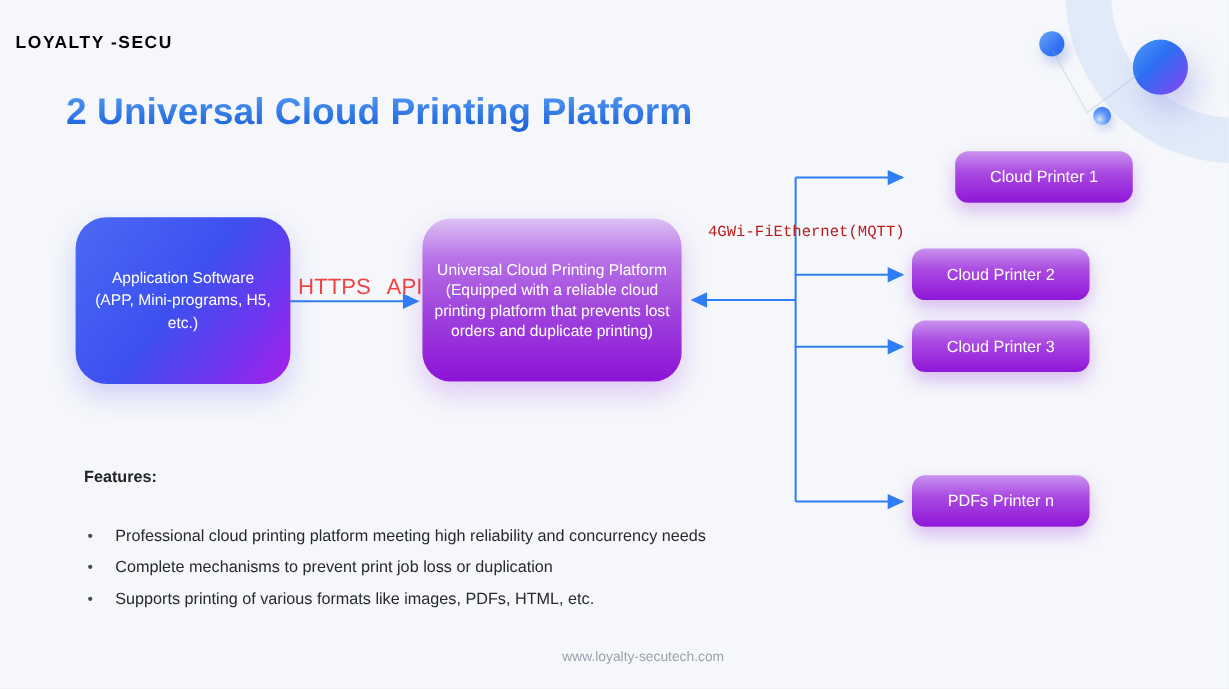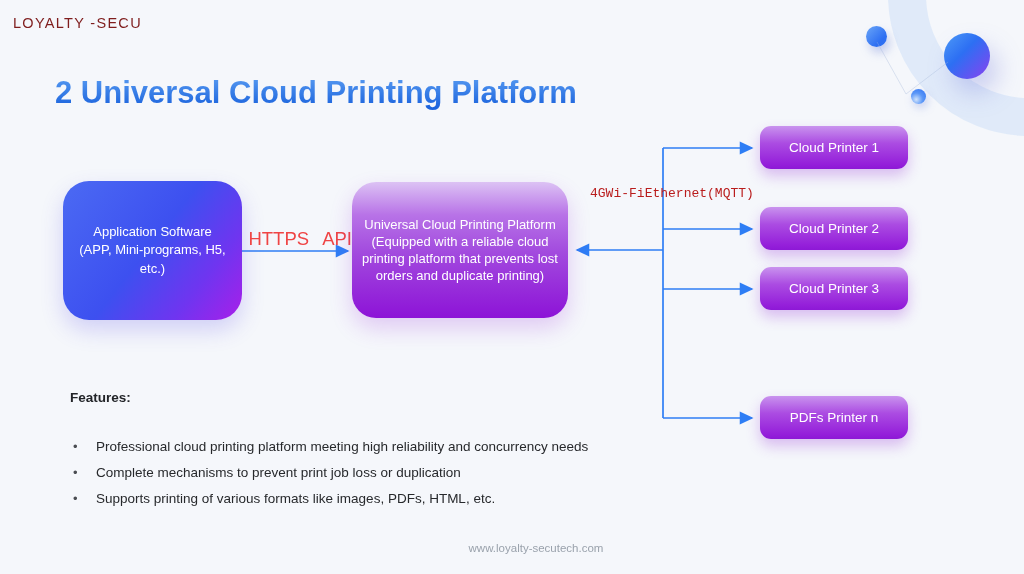--- a/index.html
+++ b/index.html
@@ -24,22 +24,22 @@
     background:linear-gradient(135deg,#6aa6f8 0%,#2e6ff2 70%);
     box-shadow:3px 6px 10px rgba(120,140,220,0.4);
   }
   .sphere-small{
     left:911px;top:89px;width:15px;height:15px;
     background:radial-gradient(circle at 35% 70%,#cfe2fc 0%,#5b97f7 45%,#2e6ff2 100%);
     box-shadow:2px 4px 8px rgba(120,140,220,0.35);
   }
   
   .logo{
-    position:absolute;left:13px;top:15px;
-    font-size:14.5px;font-weight:400;letter-spacing:1.3px;color:#7f1d1d;
+    position:absolute;left:13px;top:28px;
+    font-size:14.5px;font-weight:700;letter-spacing:1.3px;color:#000000;
   }
   .title{
     position:absolute;left:55px;top:75px;margin:0;
     font-size:31px;font-weight:700;color:#2273e6;white-space:nowrap;
   }
   @supports (-webkit-background-clip:text){
     .title{
       background:linear-gradient(180deg,#5a9df2 0%,#1b63dd 90%);
       -webkit-background-clip:text;background-clip:text;
       color:transparent;-webkit-text-fill-color:transparent;
@@ -61,21 +61,21 @@
     background:linear-gradient(180deg,#dcc2f4 0%,#b873e7 24%,#a24ade 52%,#8d13d7 100%);
     box-shadow:0 10px 22px rgba(150,40,220,0.22);
     font-size:13px;line-height:1.32;padding:12px 9px;box-sizing:border-box;
   }
   .printer-box{
     left:760px;width:148px;height:43px;border-radius:11px;
     background:linear-gradient(180deg,#c993ee 0%,#ab4ce2 40%,#9520da 88%,#8d18d6 100%);
     box-shadow:0 7px 14px rgba(150,50,215,0.30);
     font-size:13.5px;
   }
-  .printer-1{top:126px;}
+  .printer-1{top:126px;margin-left:36px;}
   .printer-2{top:207px;}
   .printer-3{top:267px;justify-content:center;}
   .printer-n{top:396px;}
   
   .https-label{
     position:absolute;left:222px;top:228px;width:130px;text-align:right;
     font-size:18.5px;color:#ef4444;word-spacing:9px;
   }
   .conn-labels{
     position:absolute;left:590px;top:187px;display:flex;flex-direction:row;

